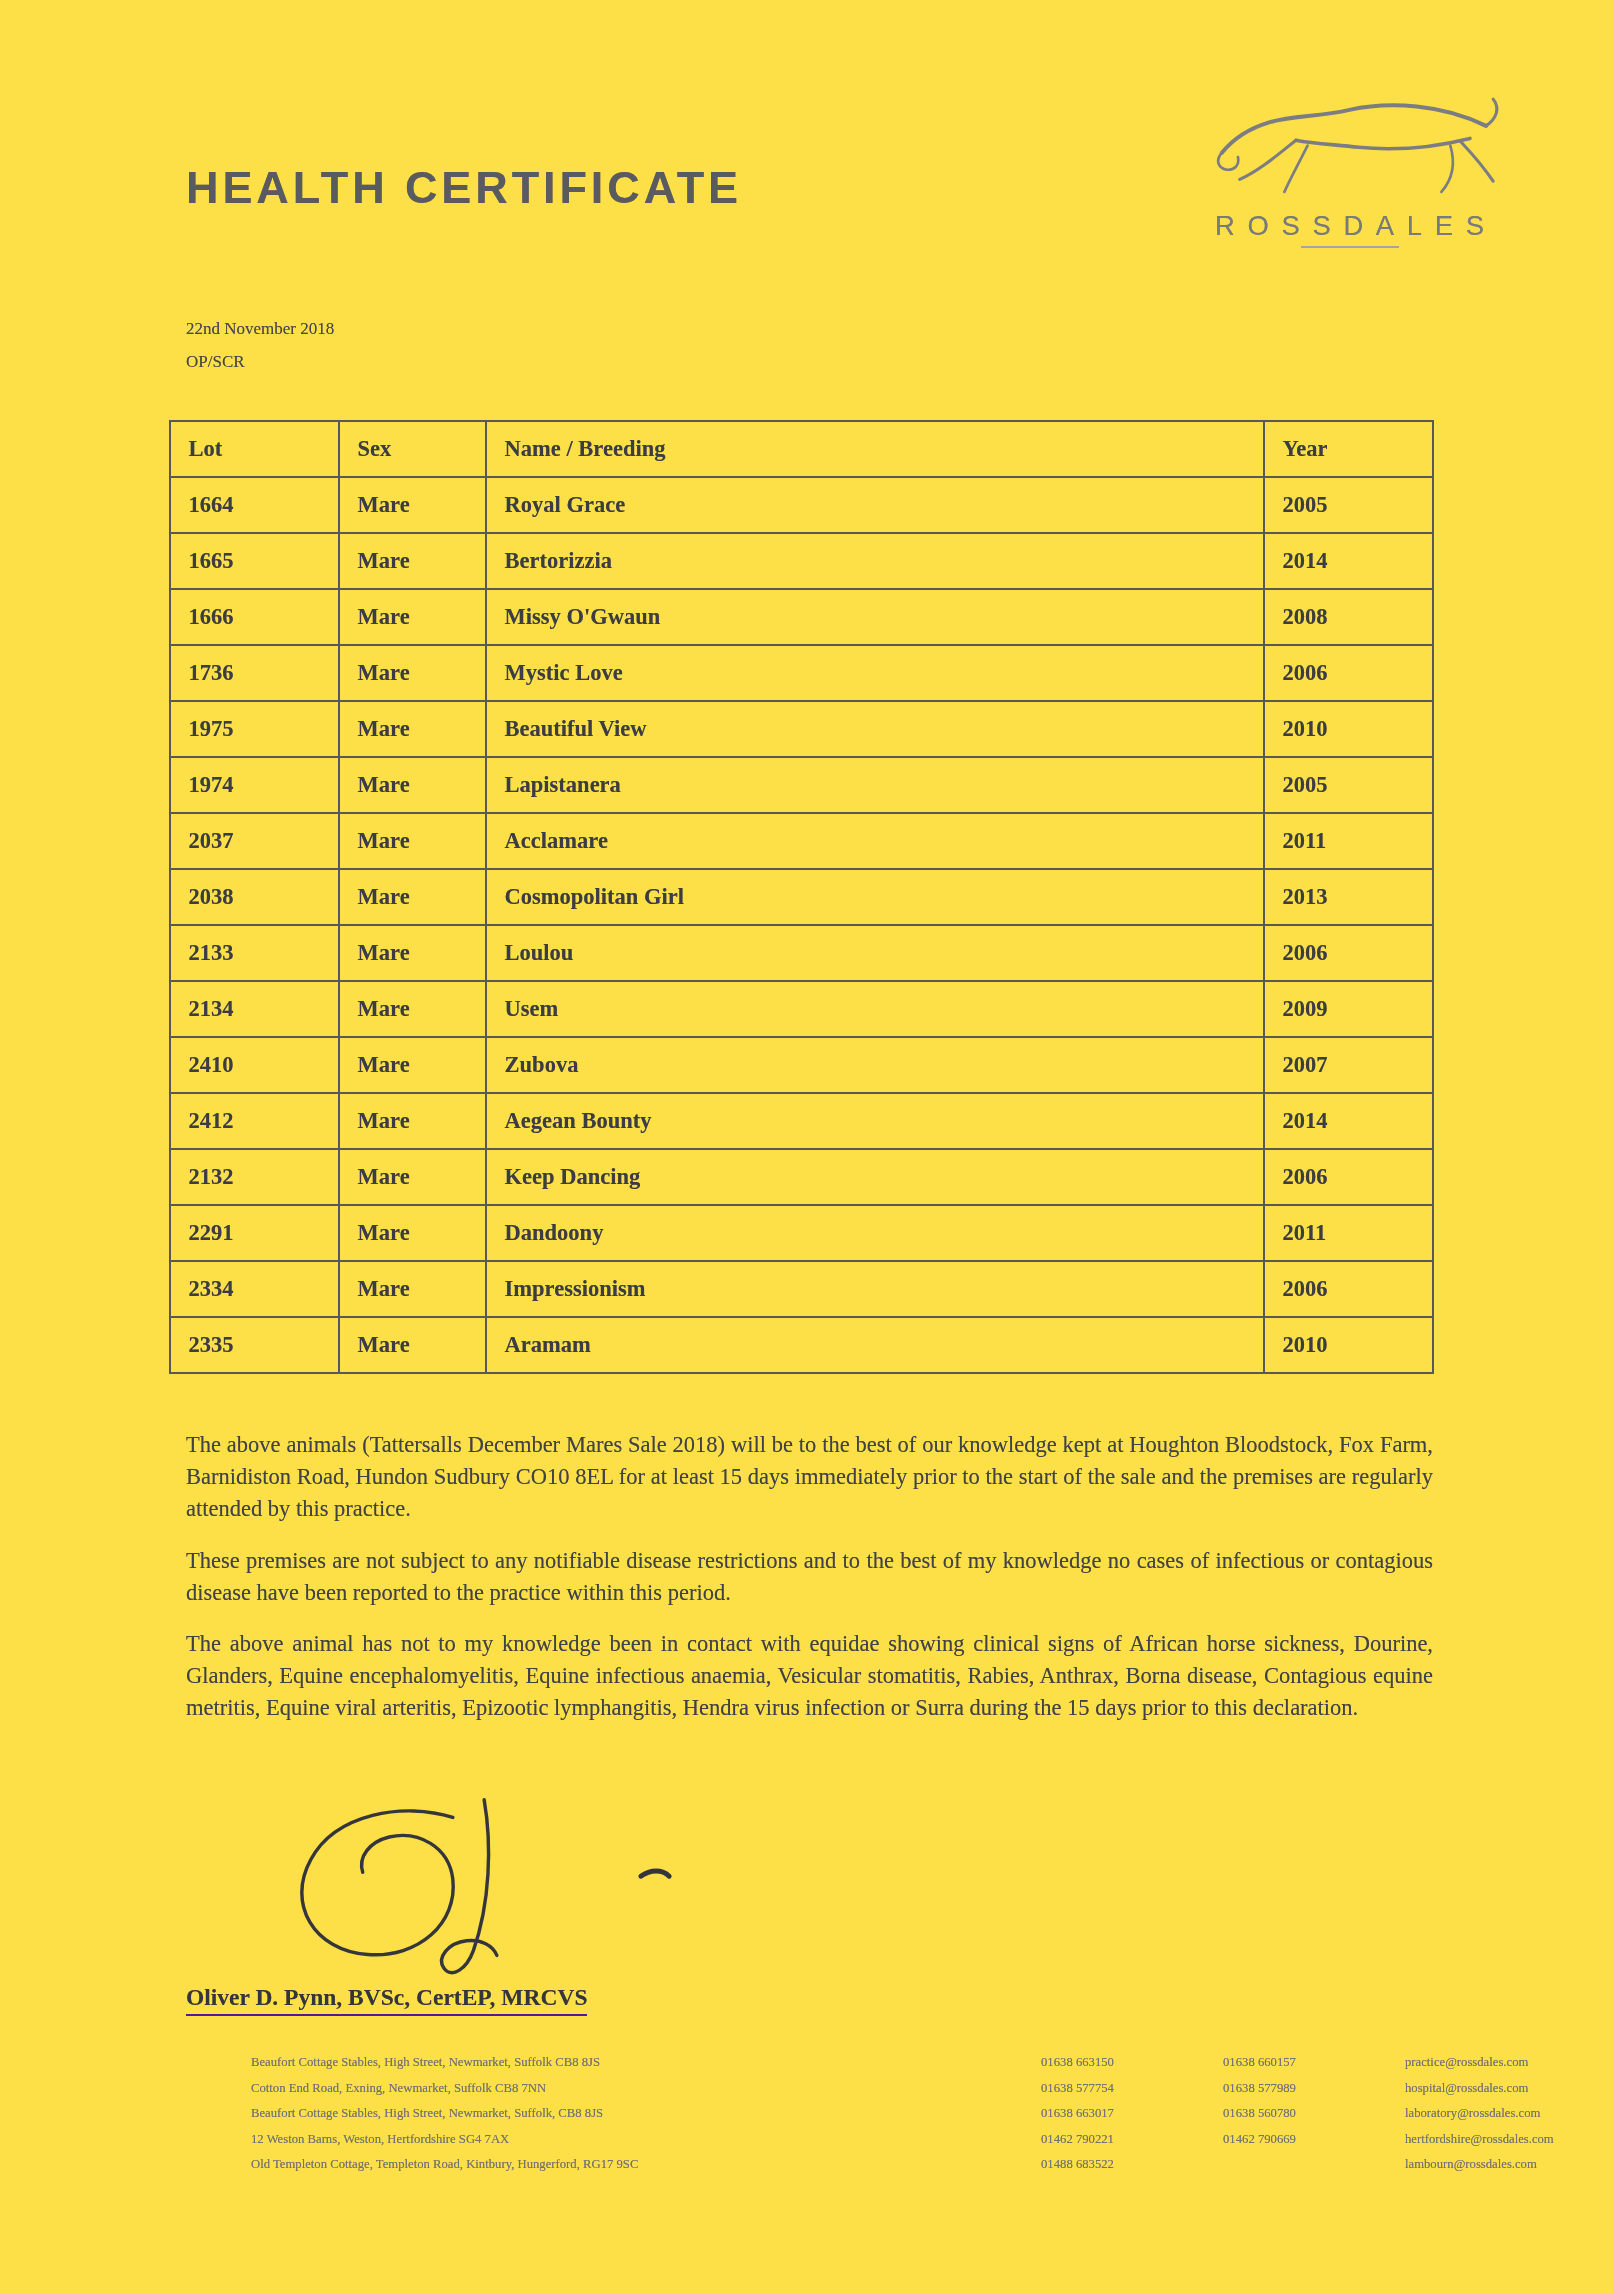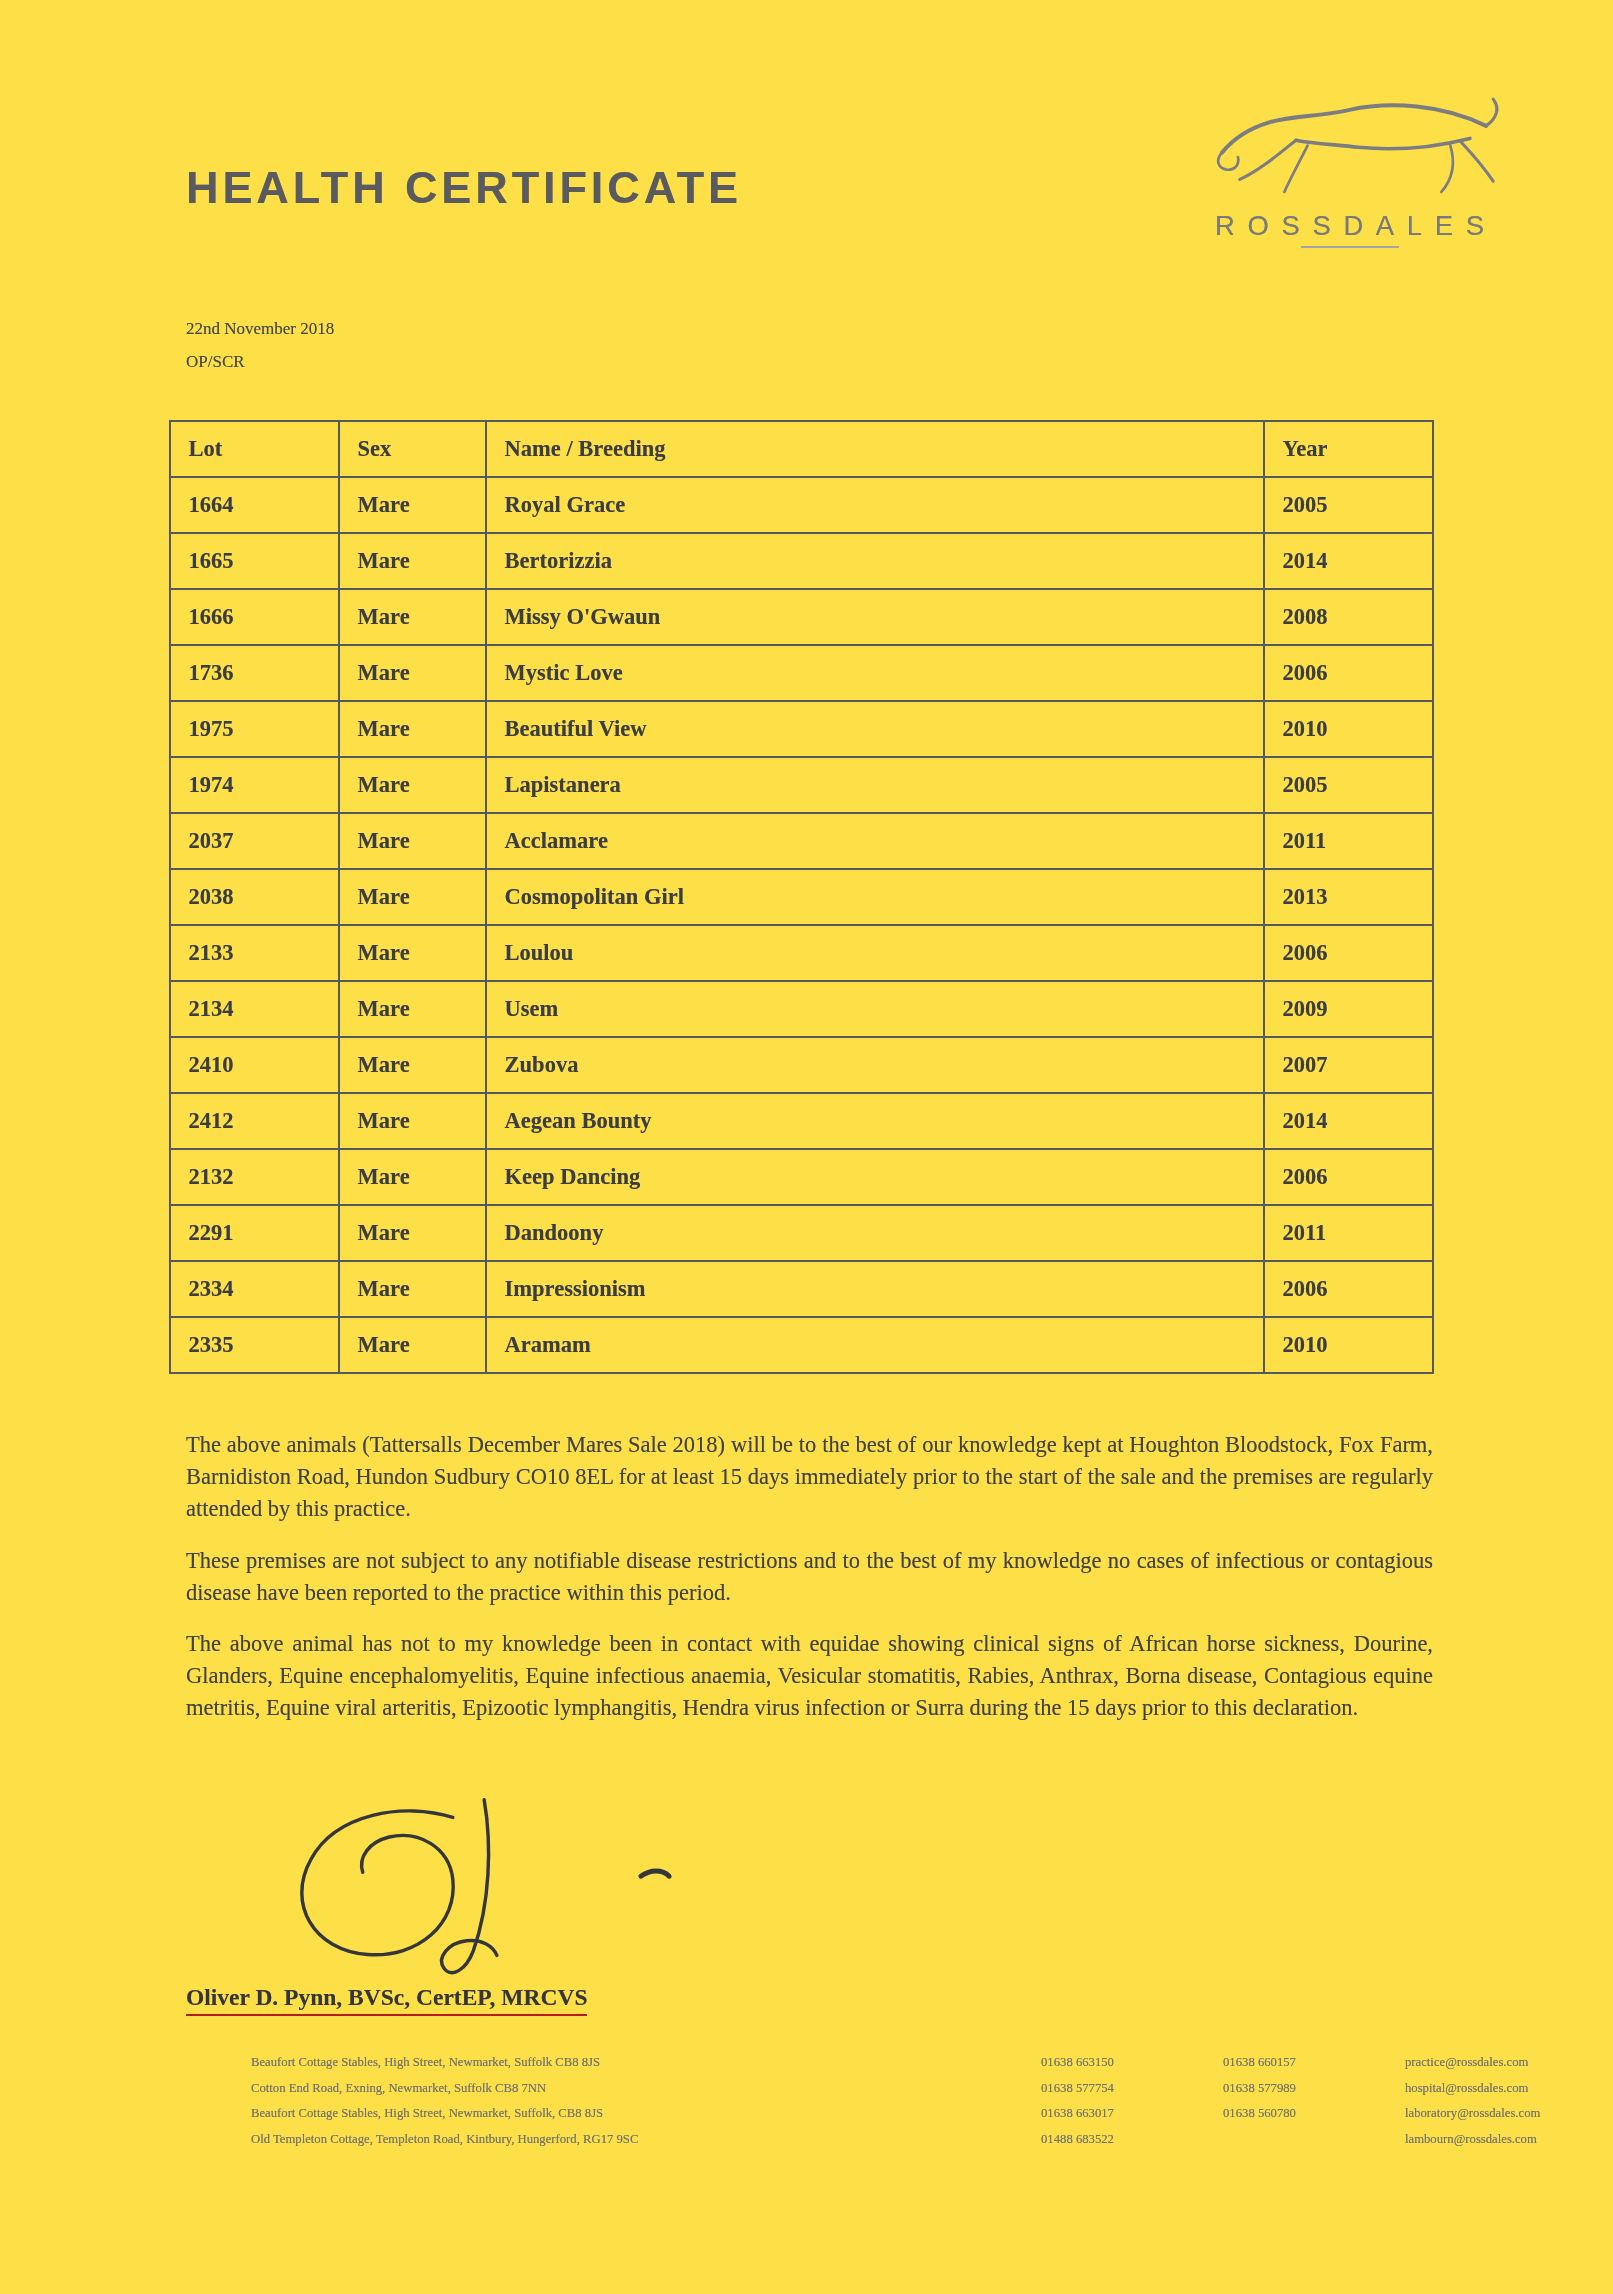--- a/index.html
+++ b/index.html
@@ -55,21 +55,21 @@
     font-size:22.5px; line-height:32px; text-align:justify; color:#404247;
   }
   .paragraphs p + p { margin-top:19.6px; }
 
   
   .signature { position:absolute; left:257px; top:1786px; width:421px; height:196px; }
   .signature svg { width:100%; height:100%; }
   .signer {
     position:absolute; left:186px; top:1984px;
     font-size:23.5px; font-weight:700; color:#34363b;
-    border-bottom:2px solid #b91c1c; padding-bottom:2.9px;
+    border-bottom:2px solid #4c1d95; padding-bottom:2.9px;
   }
 
   
   .footer { position:absolute; left:251px; top:2050px; width:1313px; font-size:12.7px; color:#717378; }
   .f-row { display:grid; grid-template-columns:755px 147px 147px 1fr; column-gap:35px; line-height:25.5px; }
   .f-address { text-align:left; white-space:nowrap; }
   .f-tel, .f-fax, .f-email { text-align:left; white-space:nowrap; }
   .registration {
     position:absolute; left:0; top:2221px; width:100%;
     text-align:center; font-size:12.3px; color:#7b7d81;
@@ -252,20 +252,26 @@
           <div class="f-fax">01638 577989</div>
           <div class="f-email">hospital@rossdales.com</div>
         </div>
         <div class="f-row">
           <div class="f-address">Beaufort Cottage Stables, High Street, Newmarket, Suffolk, CB8 8JS</div>
           <div class="f-tel">01638 663017</div>
           <div class="f-fax">01638 560780</div>
           <div class="f-email">laboratory@rossdales.com</div>
         </div>
         <div class="f-row">
+          <div class="f-address">12 Weston Barns, Weston, Hertfordshire SG4 7AX</div>
+          <div class="f-tel">01462 790221</div>
+          <div class="f-fax">01462 790669</div>
+          <div class="f-email">hertfordshire@rossdales.com</div>
+        </div>
+        <div class="f-row">
           <div class="f-address">Old Templeton Cottage, Templeton Road, Kintbury, Hungerford, RG17 9SC</div>
           <div class="f-tel">01488 683522</div>
           <div class="f-fax"></div>
           <div class="f-email">lambourn@rossdales.com</div>
         </div>
       </div>
   </div>
 
 
 </div>

